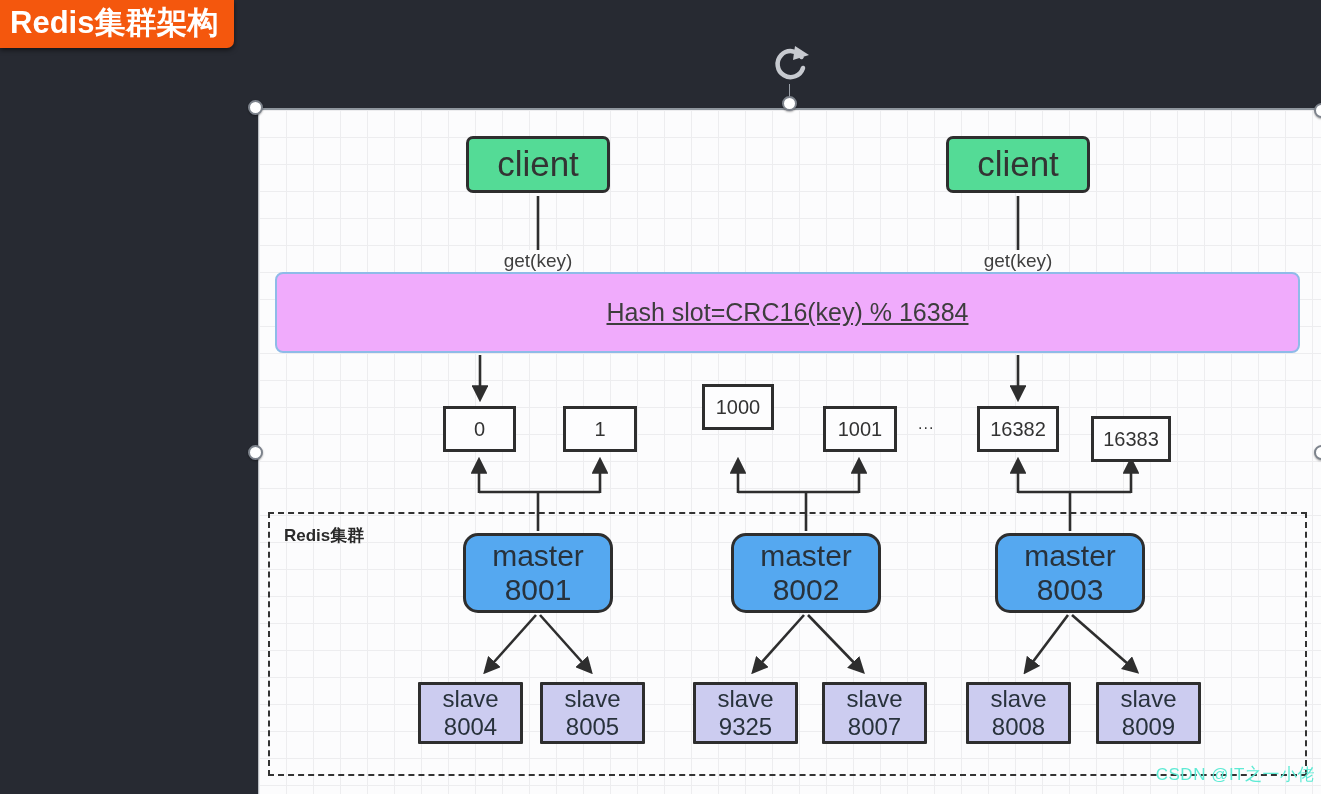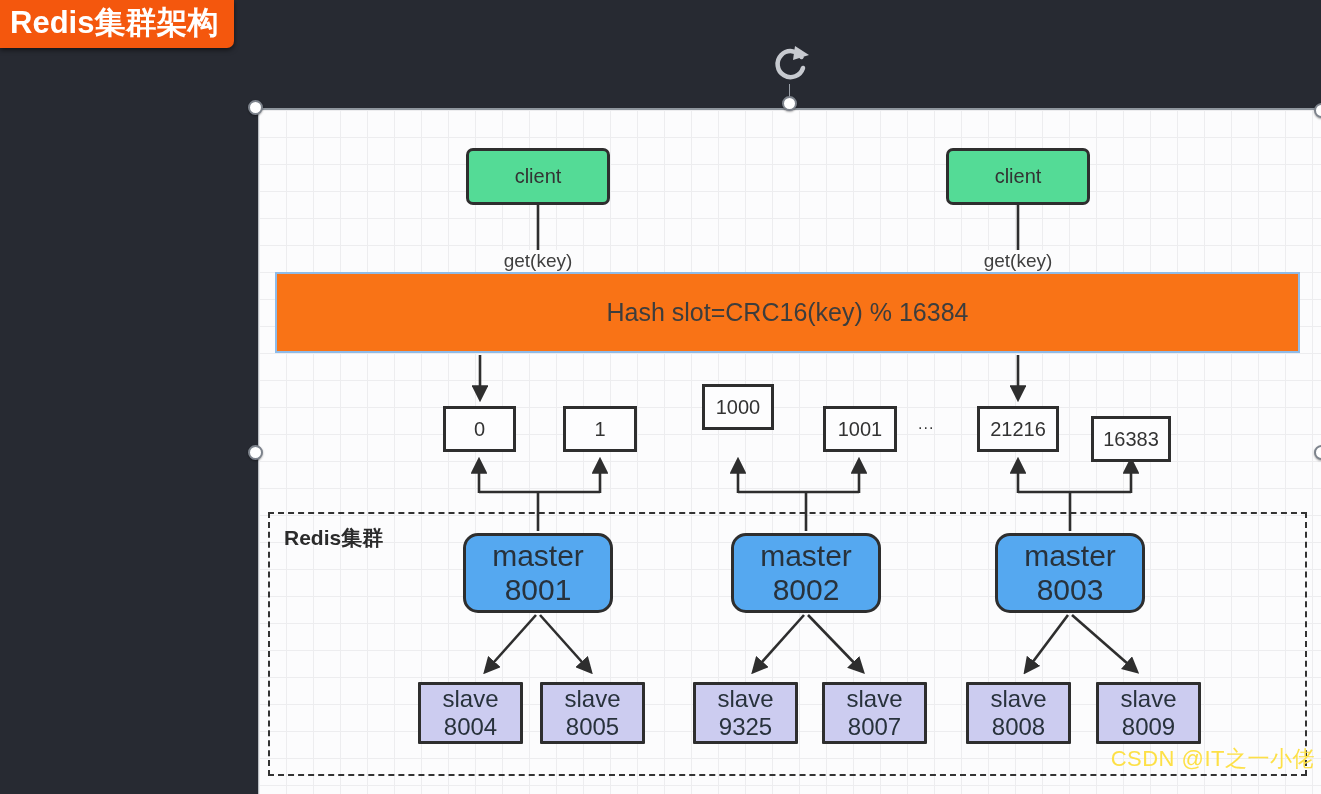--- a/index.html
+++ b/index.html
@@ -20,49 +20,49 @@
           padding:0 16px 2px 10px;background:#F4570D;color:#fff;font-weight:bold;
           font-size:31px;border-radius:0 0 7px 0;box-shadow:0 2px 5px rgba(0,0,0,.55);
           z-index:8;white-space:nowrap;}
 
   .connectors{position:absolute;left:0;top:0;z-index:3;pointer-events:none;}
 
   
   .node{position:absolute;display:flex;flex-direction:column;align-items:center;
         justify-content:center;box-sizing:border-box;border:3px solid #2E2E2E;
         color:#333;text-align:center;z-index:4;line-height:1.15;}
-  .client{background:#54DB96;border-radius:7px;font-size:20px;margin-top:12px;}
+  .client{background:#54DB96;border-radius:7px;font-size:35px;}
   .hashbar{position:absolute;left:275px;top:272px;width:1025px;height:81px;
-           background:#f97316;border:2px solid #8FBBE8;border-radius:0;
+           background:#f0abfc;border:2px solid #8FBBE8;border-radius:8px;
            display:flex;align-items:center;justify-content:center;
-           font-size:25px;color:#3D3D3D;box-sizing:border-box;z-index:4;}
+           font-size:25px;color:#3D3D3D;box-sizing:border-box;z-index:4;text-decoration:underline;}
   .slot{background:#FDFDFE;font-size:20px;border-width:3px;}
   .master{background:#55A8F0;border-radius:15px;font-size:30px;color:#28323C;}
   .slave{background:#CCCCF0;border-radius:1px;font-size:24px;color:#28323C;}
 
   .edge-label{position:absolute;z-index:5;font-size:19px;color:#3F3F3F;
               background:#FCFCFD;padding:0 5px;transform:translateX(-50%);margin-top:28px;}
   .ellipsis{position:absolute;left:918px;top:415px;font-size:16px;color:#333;
             letter-spacing:1px;z-index:4;}
 
   
   .cluster-box{position:absolute;left:268px;top:512px;width:1039px;height:264px;
                border:2px dashed #333;box-sizing:border-box;z-index:2;}
-  .cluster-label{position:absolute;left:284px;top:524px;font-size:21px;font-weight:bold;
+  .cluster-label{position:absolute;left:284px;top:524px;font-size:17px;font-weight:bold;
                  color:#2B2B2B;z-index:4;}
 
   
   .handle{position:absolute;width:15px;height:15px;border-radius:50%;background:#fff;
           border:2px solid #7D838C;box-sizing:border-box;z-index:7;
           box-shadow:0 1px 2px rgba(0,0,0,.35);}
   .rotate-stem{position:absolute;left:789px;top:84px;width:1px;height:14px;
                background:#9AA0A8;z-index:7;}
   .rotate-icon{position:absolute;left:768px;top:44px;z-index:7;}
 
-  .watermark{position:absolute;right:6px;bottom:20px;font-size:22px;color:#fde047;
+  .watermark{position:absolute;right:6px;bottom:8px;font-size:17px;color:#5eead4;
              z-index:6;letter-spacing:.5px;}
 </style>
 </head>
 <body>
 
 <div class="stage">
 
   <div class="canvas"></div>
 
   <div class="banner">Redis集群架构</div>
@@ -121,21 +121,21 @@
     <span>1</span>
   </div>
   <div class="node slot" style="left:702px;top:384px;width:72px;height:46px">
     <span>1000</span>
   </div>
   <div class="node slot" style="left:823px;top:406px;width:74px;height:46px">
     <span>1001</span>
   </div>
   <span class="ellipsis">...</span>
   <div class="node slot" style="left:977px;top:406px;width:82px;height:46px">
-    <span>21216</span>
+    <span>16382</span>
   </div>
   <div class="node slot" style="left:1091px;top:416px;width:80px;height:46px">
     <span>16383</span>
   </div>
 
   <div class="cluster-box"></div>
   <div class="cluster-label">Redis集群</div>
 
   <div class="node master" style="left:463px;top:533px;width:150px;height:80px">
     <span>master</span>

